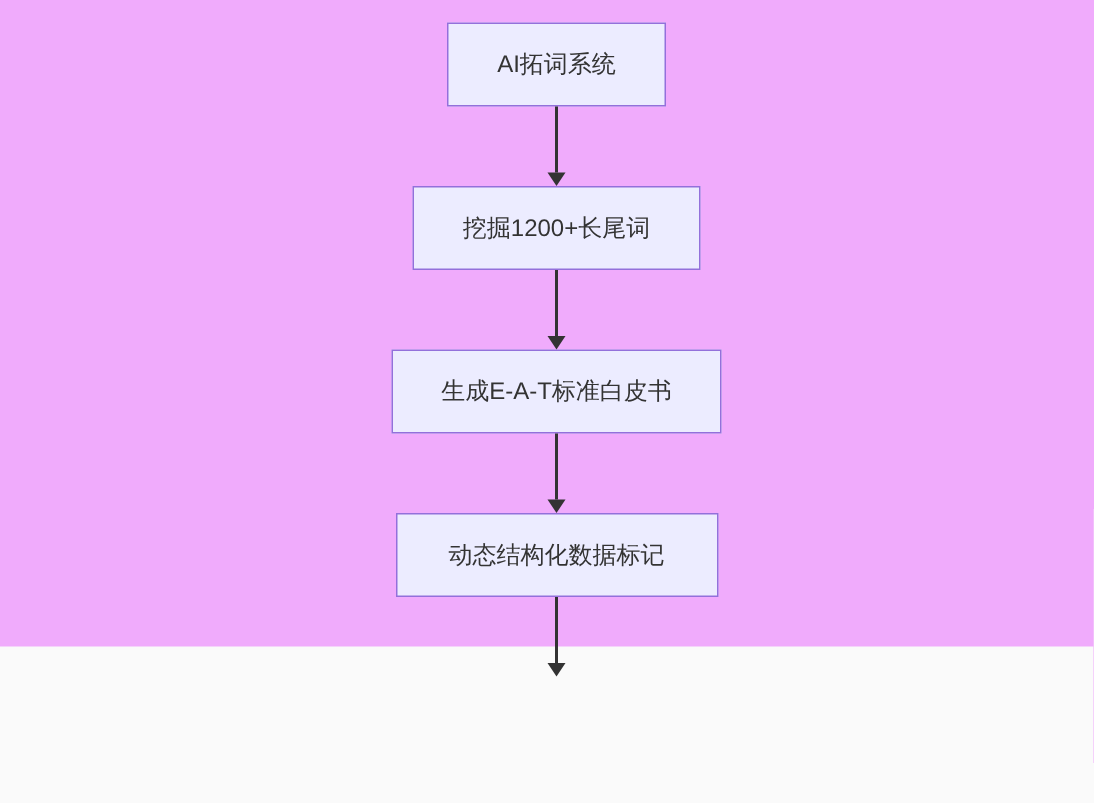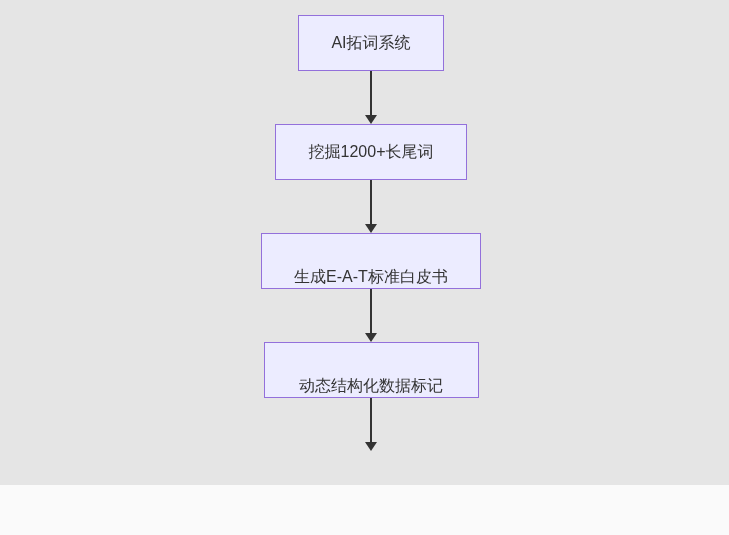--- a/index.html
+++ b/index.html
@@ -9,22 +9,22 @@
   body {
     width: 729px;
     height: 535px;
     background: #fafafa;
     font-family: "Liberation Sans", "DejaVu Sans", sans-serif;
     overflow: hidden;
   }
   .canvas {
     position: relative;
     width: 729px;
-    height: 485px;
-    background: #e5e5e5;
+    height: 431px;
+    background: #f0abfc;
   }
   .flowchart {
     position: absolute;
     top: 15px;
     left: 371px;
     transform: translateX(-50%);
     display: flex;
     flex-direction: column;
     align-items: center;
   }
@@ -36,22 +36,22 @@
     justify-content: center;
     background: #ECECFF;
     border: 1px solid #9370DB;
     color: #333333;
     font-size: 16px;
     white-space: nowrap;
     padding: 0 20px;
   }
   .flow-node.w1 { min-width: 146px; }
   .flow-node.w2 { min-width: 192px; }
-  .flow-node.w3 { min-width: 220px; align-items: flex-end; }
-  .flow-node.w4 { min-width: 215px; align-items: flex-end; }
+  .flow-node.w3 { min-width: 220px; }
+  .flow-node.w4 { min-width: 215px; }
   .flow-node.w5 { min-width: 232px; }
   .flow-arrow {
     position: relative;
     width: 12px;
     height: 53px;
     display: flex;
     flex-direction: column;
     align-items: center;
   }
   .arrow-line {

